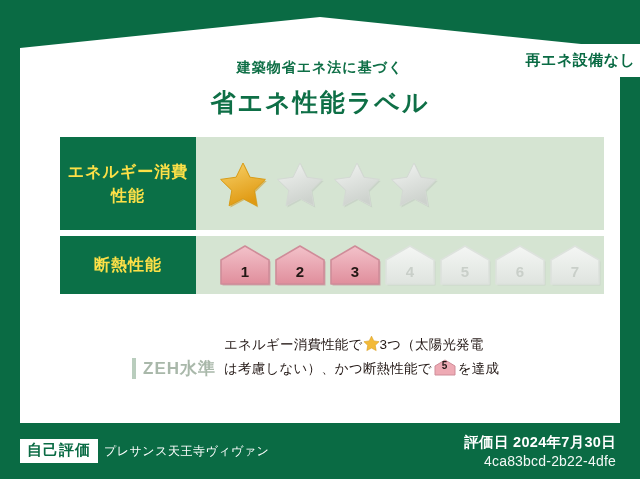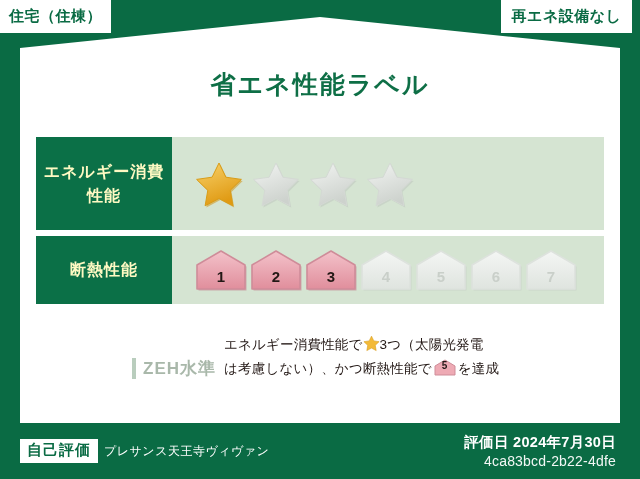--- a/index.html
+++ b/index.html
@@ -32,22 +32,23 @@
     align-items: center;
     justify-content: center;
     height: 33px;
     z-index: 6;
   }
   #badge-left {
     left: 0;
     width: 111px;
   }
   #badge-right {
-    right: 8px;
-    width: 131px;
+    right: 0;
+    width: 119px;
+    margin-top: 44px;
   }
 
   
   .roof {
     position: absolute;
     left: 20px;
     right: 20px;
     top: 17px;
     height: 50px;
     background: #ffffff;
@@ -99,46 +100,47 @@
     width: 568px;
     z-index: 5;
   }
   .rating-row {
     display: flex;
     align-items: stretch;
     margin-bottom: 6px;
   }
   .row-label {
     background: #0b7047;
-    color: #fef9c3;
+    color: #fde047;
     font-weight: bold;
     font-size: 16px;
     letter-spacing: 1px;
     line-height: 1.45;
     width: 136px;
     min-width: 136px;
     display: flex;
     align-items: center;
     justify-content: center;
     text-align: center;
     box-sizing: border-box;
     padding: 4px;
+    margin-left: 24px;
   }
   .row-value {
     flex: 1;
     background: #d5e4d2;
     display: flex;
     align-items: center;
     padding-left: 22px;
     box-sizing: border-box;
   }
   #row-energy .row-label,
   #row-energy .row-value { height: 93px; }
   #row-insulation .row-label,
-  #row-insulation .row-value { height: 68px; }
+  #row-insulation .row-value { height: 58px; }
 
   
   .stars {
     display: flex;
     align-items: center;
     gap: 7px;
   }
   .star {
     width: 50px;
     height: 48px;
@@ -292,31 +294,29 @@
     letter-spacing: 0.2px;
     opacity: 0.95;
     margin-top: 2px;
   }
 </style>
 </head>
 <body>
 
 <div id="label-root">
 
-  <div class="top-badge" id="badge-left">
-    <span>住宅（住棟）</span>
-  </div>
   <div class="top-badge" id="badge-right">
     <span>再エネ設備なし</span>
   </div>
 
   <div class="roof"></div>
   <div class="body-panel"></div>
 
   <div class="title-wrap">
+    <div class="title-sub">建築物省エネ法に基づく</div>
     <div class="title-main">省エネ性能ラベル</div>
   </div>
 
   <div class="rows">
 
     <div class="rating-row" id="row-energy">
       <div class="row-label">エネルギー消費性能</div>
       <div class="row-value">
         <div class="stars" id="stars-container">
             <svg viewBox="0 0 50 48" class="star">

